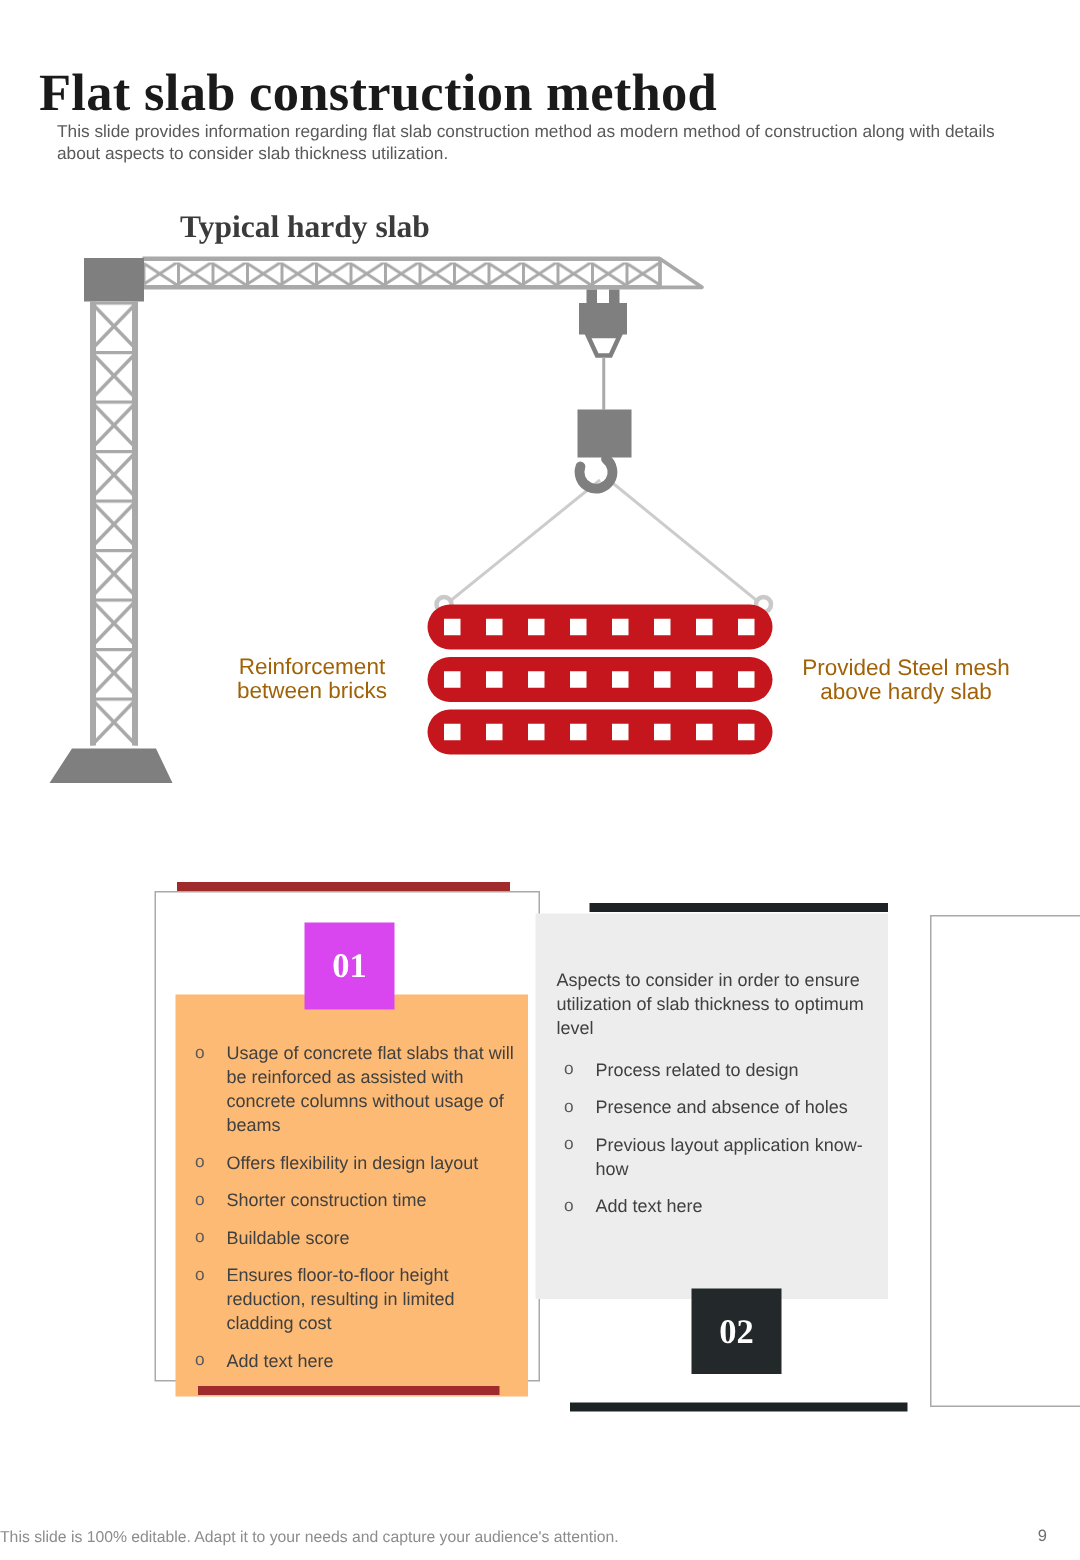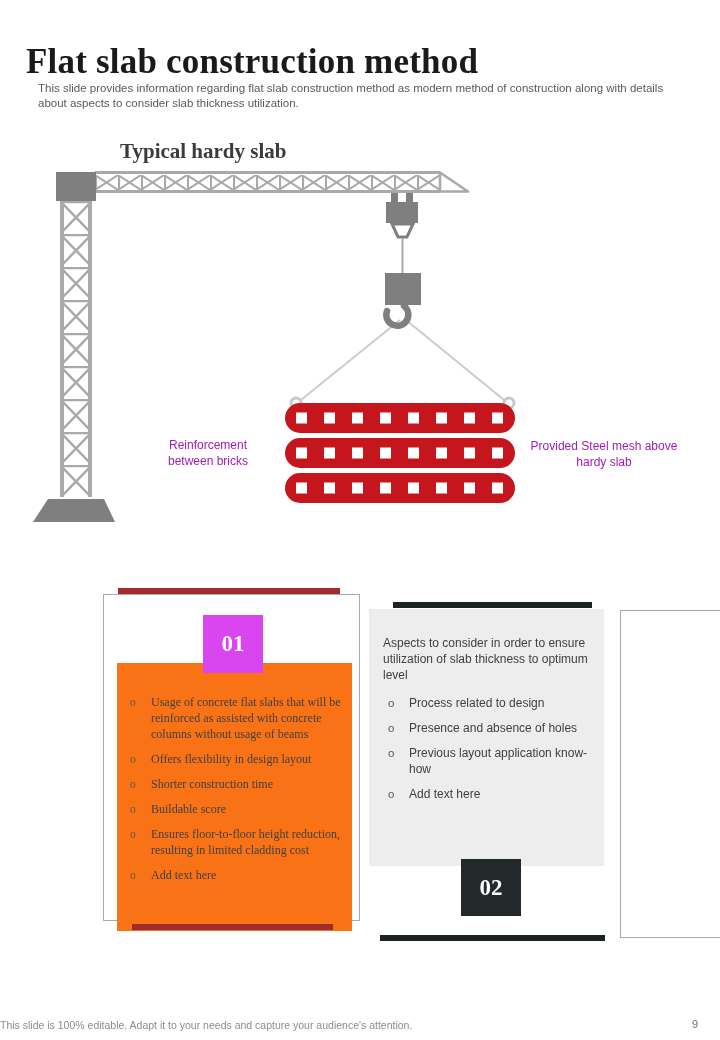--- a/index.html
+++ b/index.html
@@ -20,44 +20,44 @@
     font-size:11.5px; line-height:15px; color:#595959;
   }
   
   .diagram-heading {
     position:absolute; left:120px; top:139px;
     font-family:"Liberation Serif", serif; font-weight:bold;
     font-size:21px; color:#3b3b3b;
   }
   .crane-svg { position:absolute; left:0; top:150px; }
   .diagram-label {
-    position:absolute; font-size:12px; line-height:16px;
-    color:#a21caf; text-align:center;
+    position:absolute; font-size:15px; line-height:16px;
+    color:#a16207; text-align:center;
   }
   .label-left  { left:148px; top:437px; width:120px; }
   .label-right { left:528px; top:438px; width:152px; }
   
   .outline-box { position:absolute; background:#fff; border:1px solid #a9a9a9; }
   .outline-1 { left:103px; top:594px; width:257px; height:327px; }
   .outline-2 { left:620px; top:610px; width:106px; height:328px; }
   .accent-bar { position:absolute; }
   .bar-red   { background:#9f2b2d; height:6px; }
   .bar-dark  { background:#1d2224; height:6px; }
   .bar-red-top     { left:118px; top:588px; width:222px; }
   .bar-red-bottom  { left:132px; top:924px; width:201px; z-index:3; }
   .bar-dark-top    { left:393px; top:602px; width:199px; }
   .bar-dark-bottom { left:380px; top:935px; width:225px; }
   .panel { position:absolute; z-index:1; }
   .panel-pink {
     left:117px; top:663px; width:235px; height:268px;
-    background:#f97316; padding:31px 8px 0 8px;font-family:Liberation Serif, serif;
+    background:#fdba74; padding:31px 8px 0 8px;
   }
   .panel-gray {
-    left:369px; top:609px; width:235px; height:257px;
-    background:#ededed; padding:26px 14px 0 14px;
+    left:357px; top:609px; width:235px; height:257px;
+    background:#ededed; padding:36px 14px 0 14px;
   }
   .badge {
     position:absolute; width:60px; height:58px; z-index:2;
     font-family:"Liberation Serif", serif; font-weight:bold;
     font-size:23px; color:#ffffff; text-align:center; line-height:58px;
   }
   .badge-red  { left:203px; top:615px; background:#d946ef; }
   .badge-dark { left:461px; top:859px; height:57px; background:#23292b; }
   .panel-intro { font-size:12px; line-height:16px; color:#404040; margin-bottom:12px; }
   ul.bullets { list-style:none; }

